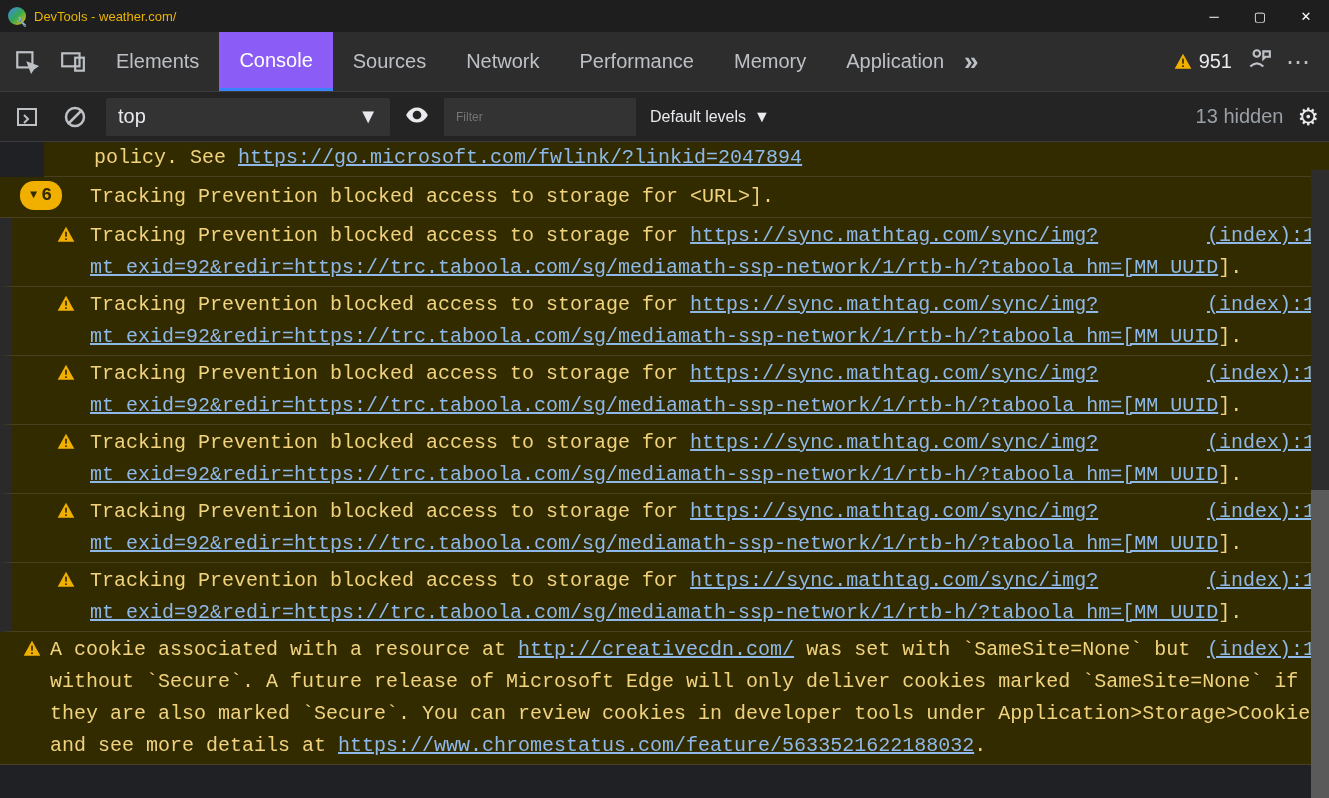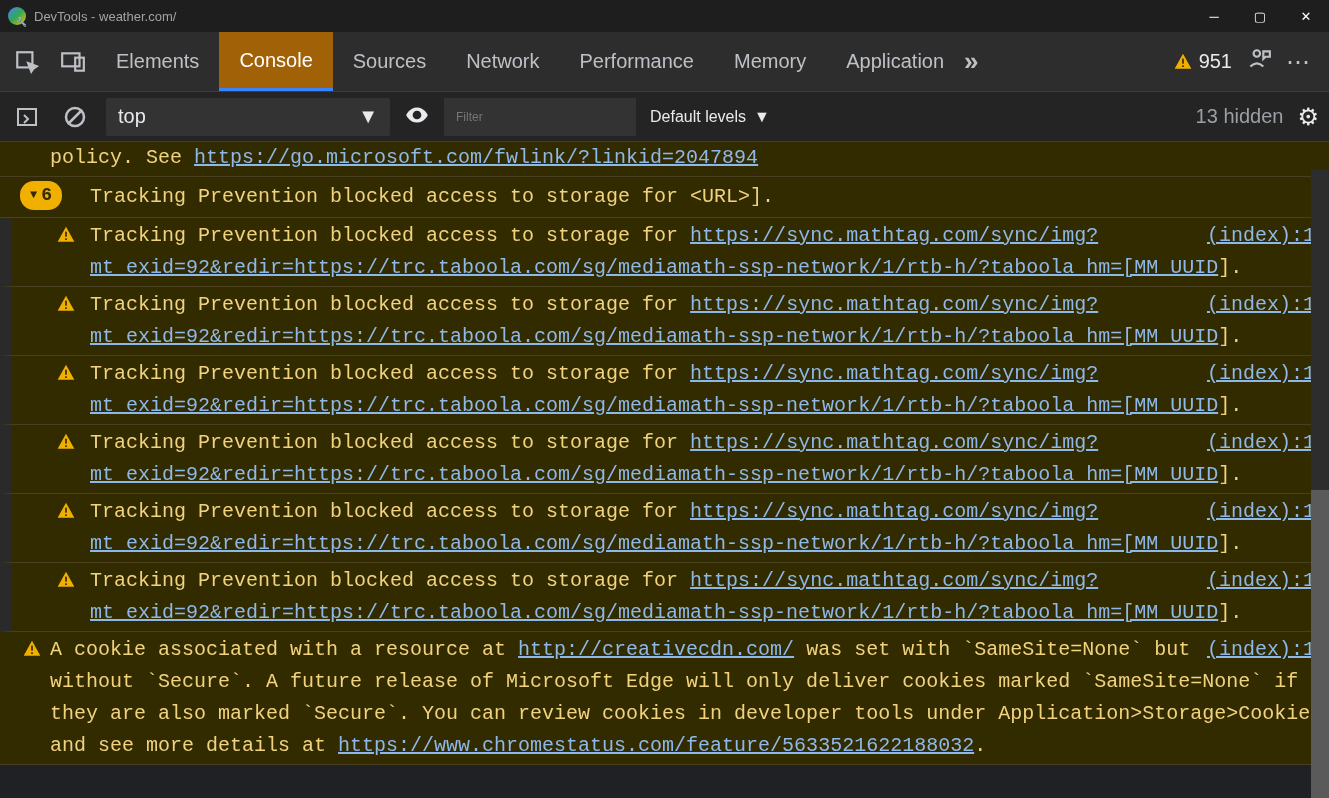--- a/index.html
+++ b/index.html
@@ -1,27 +1,27 @@
 <!DOCTYPE html>
 <html><head>
 <meta charset="utf-8">
 <style>
 * { margin:0; padding:0; box-sizing:border-box; }
 body { font-family:"Segoe UI",Arial,sans-serif; background:#202124; color:#e8eaed; width:1329px; height:798px; overflow:hidden; font-size:14px; }
 .title-bar { height:32px; background:#1e1e1e; display:flex; align-items:center; padding-left:8px; }
 .app-icon { width:18px; height:18px; margin-right:8px; background:linear-gradient(135deg,#4285f4 0%,#34a853 50%,#fbbc05 100%); border-radius:50%; position:relative; }
 .app-icon::after { content:"🔧"; position:absolute; font-size:9px; bottom:-2px; right:-2px; }
-.title-text { color:#a3a3a3; font-size:13px; flex:1; }
+.title-text { color:#eab308; font-size:13px; flex:1; }
 .win-ctrls { display:flex; }
 .win-btn { width:46px; height:32px; display:flex; align-items:center; justify-content:center; color:#fff; font-size:13px; cursor:pointer; }
 .toolbar { height:60px; background:#2d2d2d; display:flex; align-items:center; border-bottom:1px solid #3c3c3c; padding:0 4px; }
 .tool-icon { width:46px; height:46px; display:flex; align-items:center; justify-content:center; font-size:24px; color:#bdc1c6; cursor:pointer; }
 .tabs { display:flex; height:100%; align-items:center; }
 .tab { padding:0 20px; height:100%; display:flex; align-items:center; font-size:20px; color:#bdc1c6; cursor:pointer; }
-.tab.active { color:#fff; border-bottom:3px solid #3a84ff; background:#a16207; }
+.tab.active { color:#fff; border-bottom:3px solid #3a84ff; background:#8b5cf6; }
 .toolbar-right { margin-left:auto; display:flex; align-items:center; gap:14px; padding-right:12px; }
 .warn-badge { display:flex; align-items:center; gap:6px; font-size:20px; color:#e8eaed; }
 .chevron-more { font-size:26px; color:#bdc1c6; font-weight:bold; }
 .filter-bar { height:50px; background:#242424; display:flex; align-items:center; gap:14px; padding:0 10px; border-bottom:1px solid #3c3c3c; }
 .fb-icon { width:34px; height:34px; display:flex; align-items:center; justify-content:center; font-size:22px; color:#bdc1c6; cursor:pointer; }
 .ctx-sel { background:#333; height:38px; width:284px; display:flex; align-items:center; padding:0 12px; font-size:20px; justify-content:space-between; border-radius:2px; }
 .eye-icon svg { width:26px; height:26px; fill:#e8eaed; }
 .filter-input { background:#333; height:38px; width:192px; border:none; color:#9aa0a6; font-size:12px; padding:0 12px; outline:none; }
 .levels { font-size:16px; display:flex; align-items:center; gap:8px; cursor:pointer; }
 .fb-right { margin-left:auto; display:flex; align-items:center; gap:14px; font-size:20px; color:#9aa0a6; }
@@ -124,21 +124,21 @@
     <span>▼</span>
   </div>
   <div class="fb-right">
     <span>13 hidden</span>
     <span class="gear">⚙</span>
   </div>
 </div>
 
 <div class="console-area">
 
-  <div class="msg" style="padding-top:0;">
+  <div class="msg" style="padding-top:0;margin-left:44px;">
     <span>policy. See </span><a class="lnk">https://go.microsoft.com/fwlink/?linkid=2047894</a>
   </div>
 
   <div class="group-head">
     <span class="count-pill">6</span>
     <span>Tracking Prevention blocked access to storage for &lt;URL&gt;].</span>
   </div>
 
   <div class="msg sub">
     <span class="warn-icon sub"><svg class="w-svg" viewBox="0 0 24 24">

